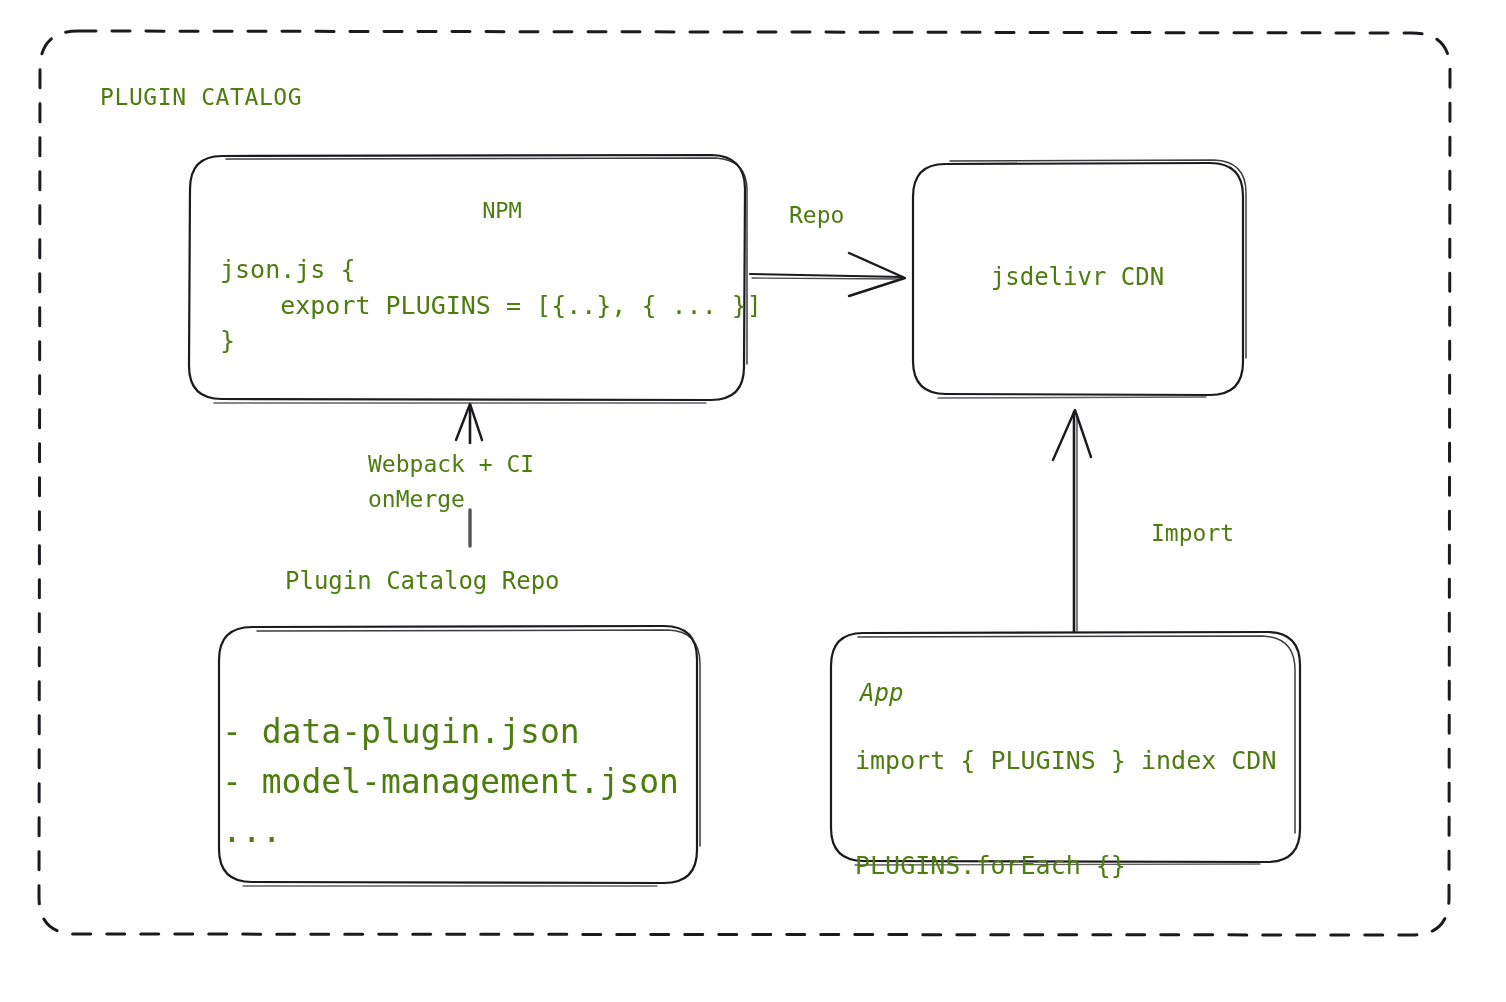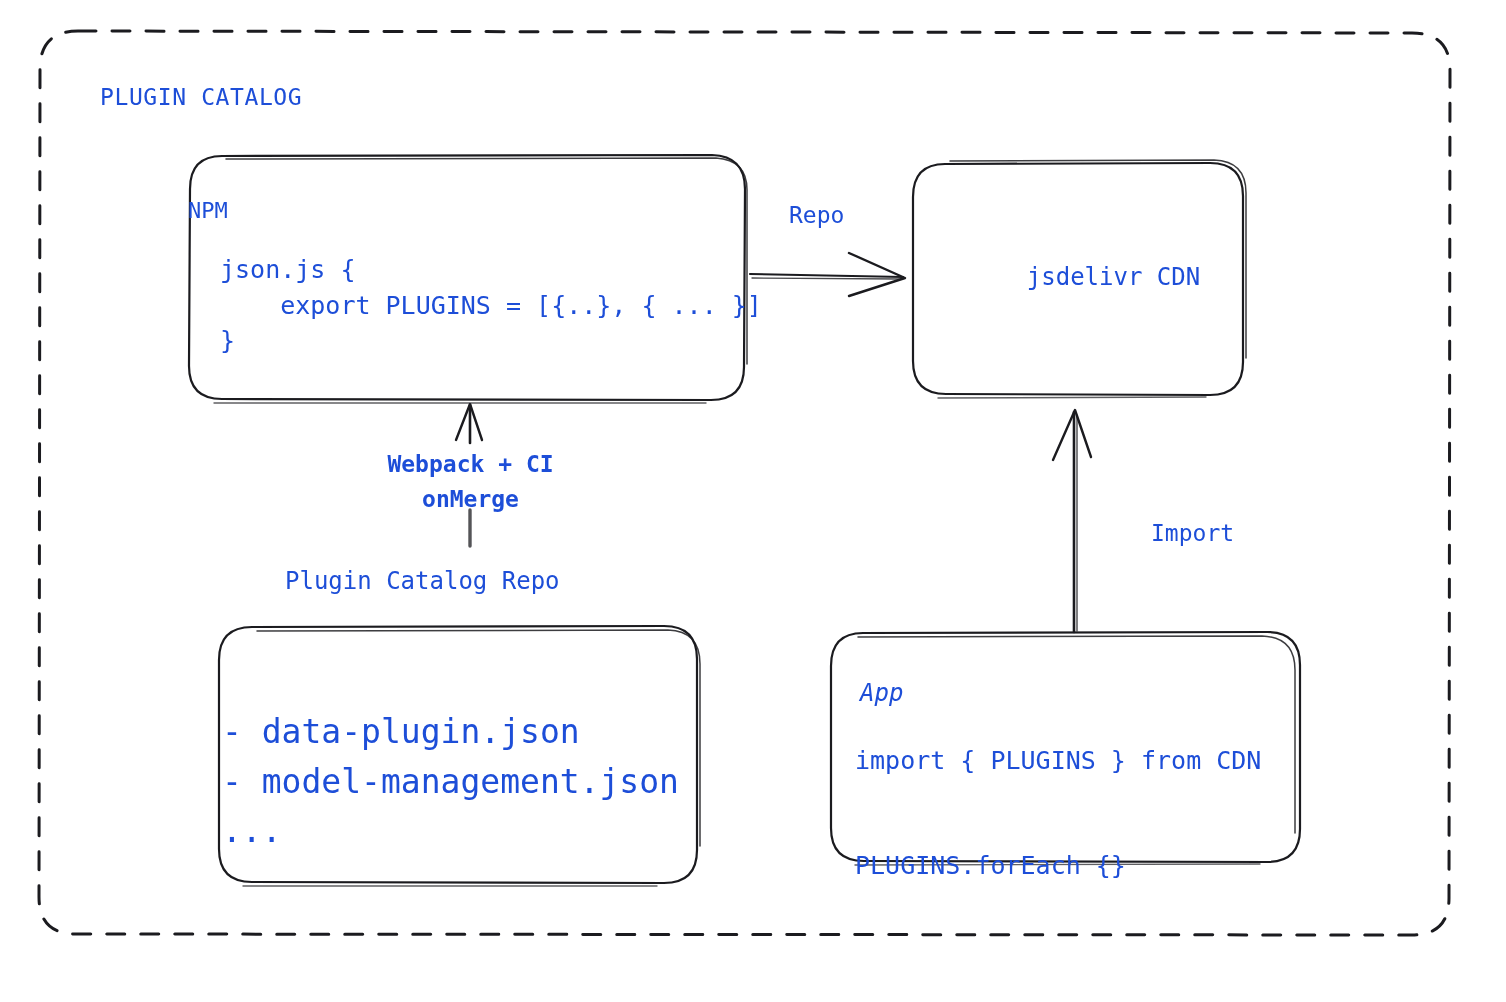--- a/index.html
+++ b/index.html
@@ -20,72 +20,70 @@
     position: absolute;
     left: 0;
     top: 0;
     width: 1506px;
     height: 1002px;
     pointer-events: none;
   }
   .lbl {
     position: absolute;
     white-space: pre;
-    color: #1d4ed8;
+    color: #4d7c0f;
     font-family: "DejaVu Sans Mono", "Liberation Mono", monospace;
     line-height: 1.32;
   }
 
   
   #catalog-title {
     left: 100px;
     top: 82px;
     font-size: 23px;
     letter-spacing: 0.6px;
   }
 
   
   #npm-title {
     left: 188px;
     top: 196px;
     width: 628px;
-    text-align: left;
+    text-align: center;
     font-size: 22px;
   }
   #npm-code {
     left: 220px;
     top: 252px;
     font-size: 25px;
     line-height: 1.42;
   }
 
   
   #cdn-title {
     left: 912px;
     top: 262px;
     width: 331px;
     text-align: center;
     font-size: 24px;
-    margin-left: 36px;
   }
 
   
   #cache-label {
     left: 789px;
     top: 200px;
     font-size: 23px;
   }
   #build-label {
     left: 368px;
     top: 447px;
     width: 205px;
-    text-align: center;
+    text-align: left;
     font-size: 23px;
     line-height: 1.5;
-    font-weight: bold;
   }
   #import-label {
     left: 1108px;
     top: 518px;
     font-size: 23px;
     margin-left: 43px;
   }
 
   
   #repo-caption {
@@ -167,17 +165,17 @@
   <div class="lbl" id="build-label">Webpack + CI
 onMerge</div>
   <div class="lbl" id="import-label">Import</div>
 
   <div class="lbl" id="repo-caption">Plugin Catalog Repo</div>
   <div class="lbl" id="repo-files">- data-plugin.json
 - model-management.json
 ...</div>
 
   <div class="lbl" id="app-title">App</div>
-  <div class="lbl" id="app-code">import { PLUGINS } from CDN
+  <div class="lbl" id="app-code">import { PLUGINS } index CDN
 
 PLUGINS.forEach {}</div>
 
 </div>
 
 </body></html>

